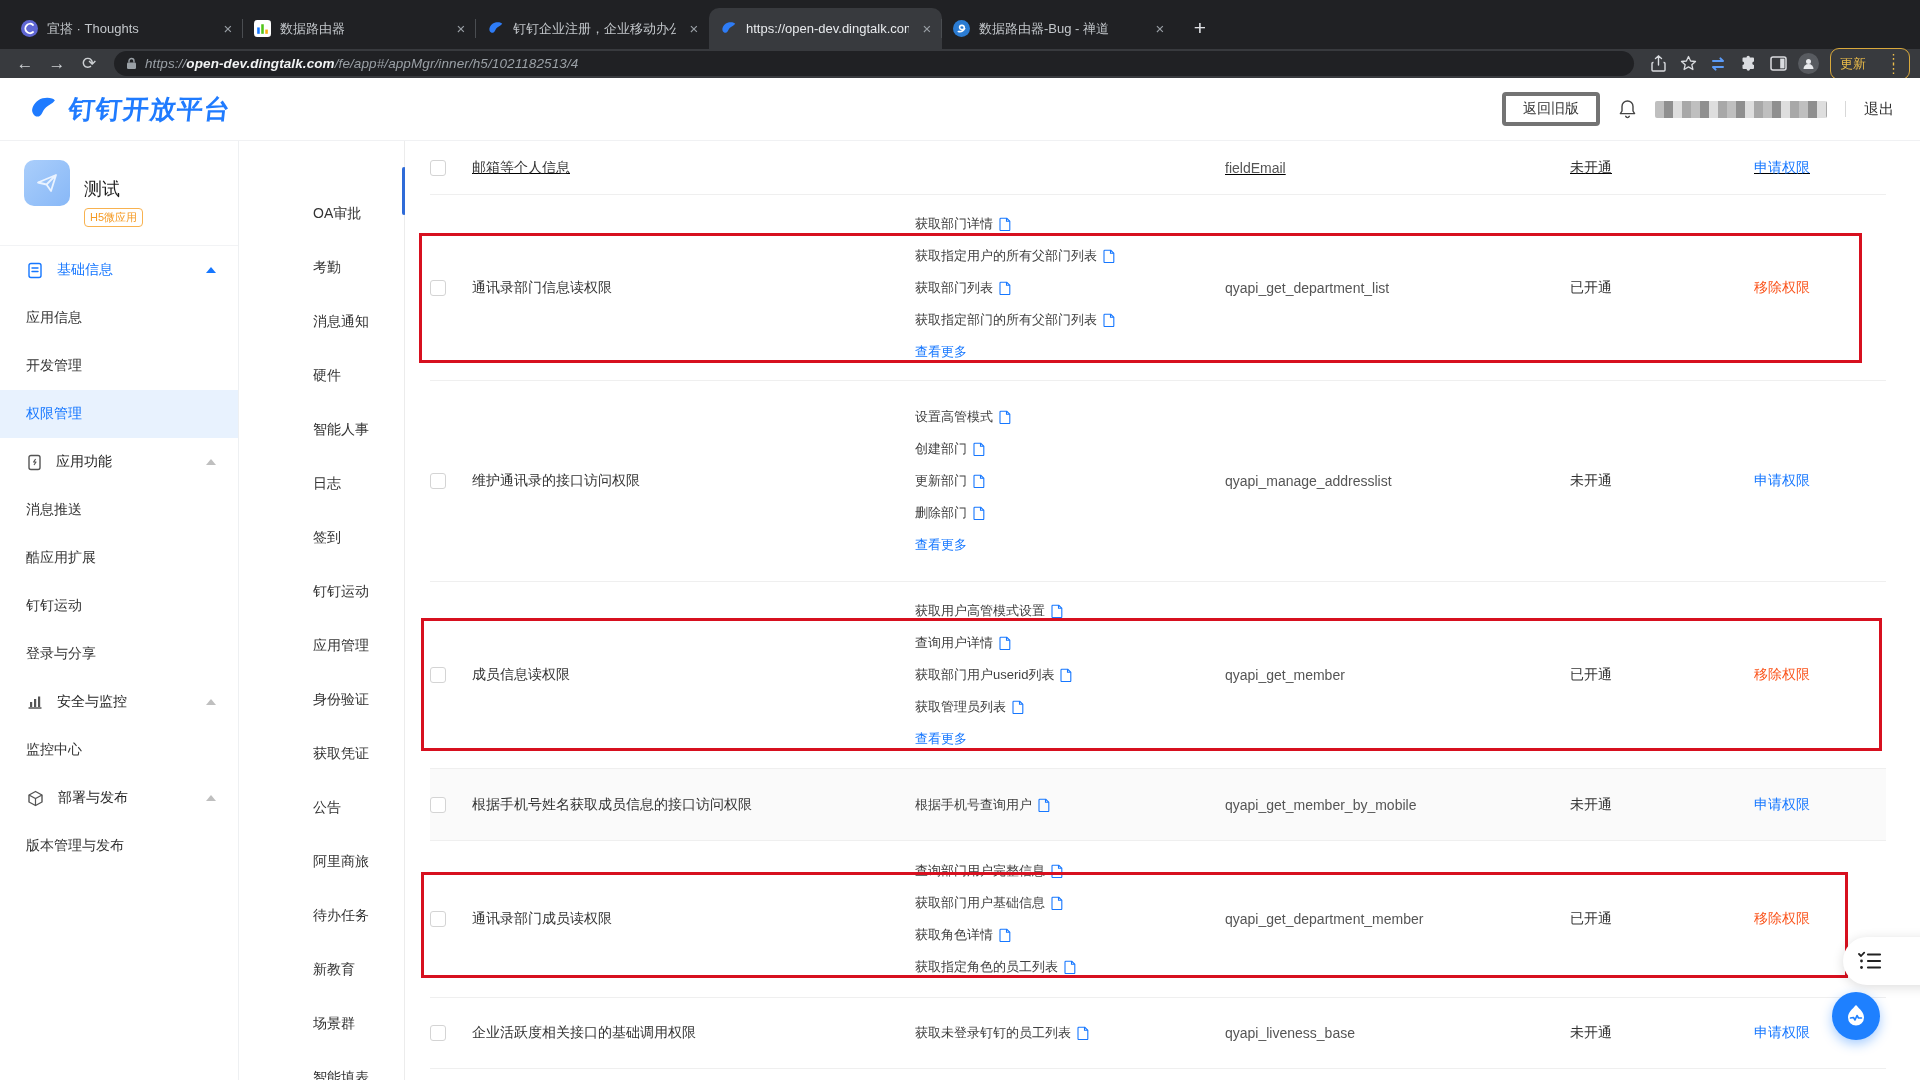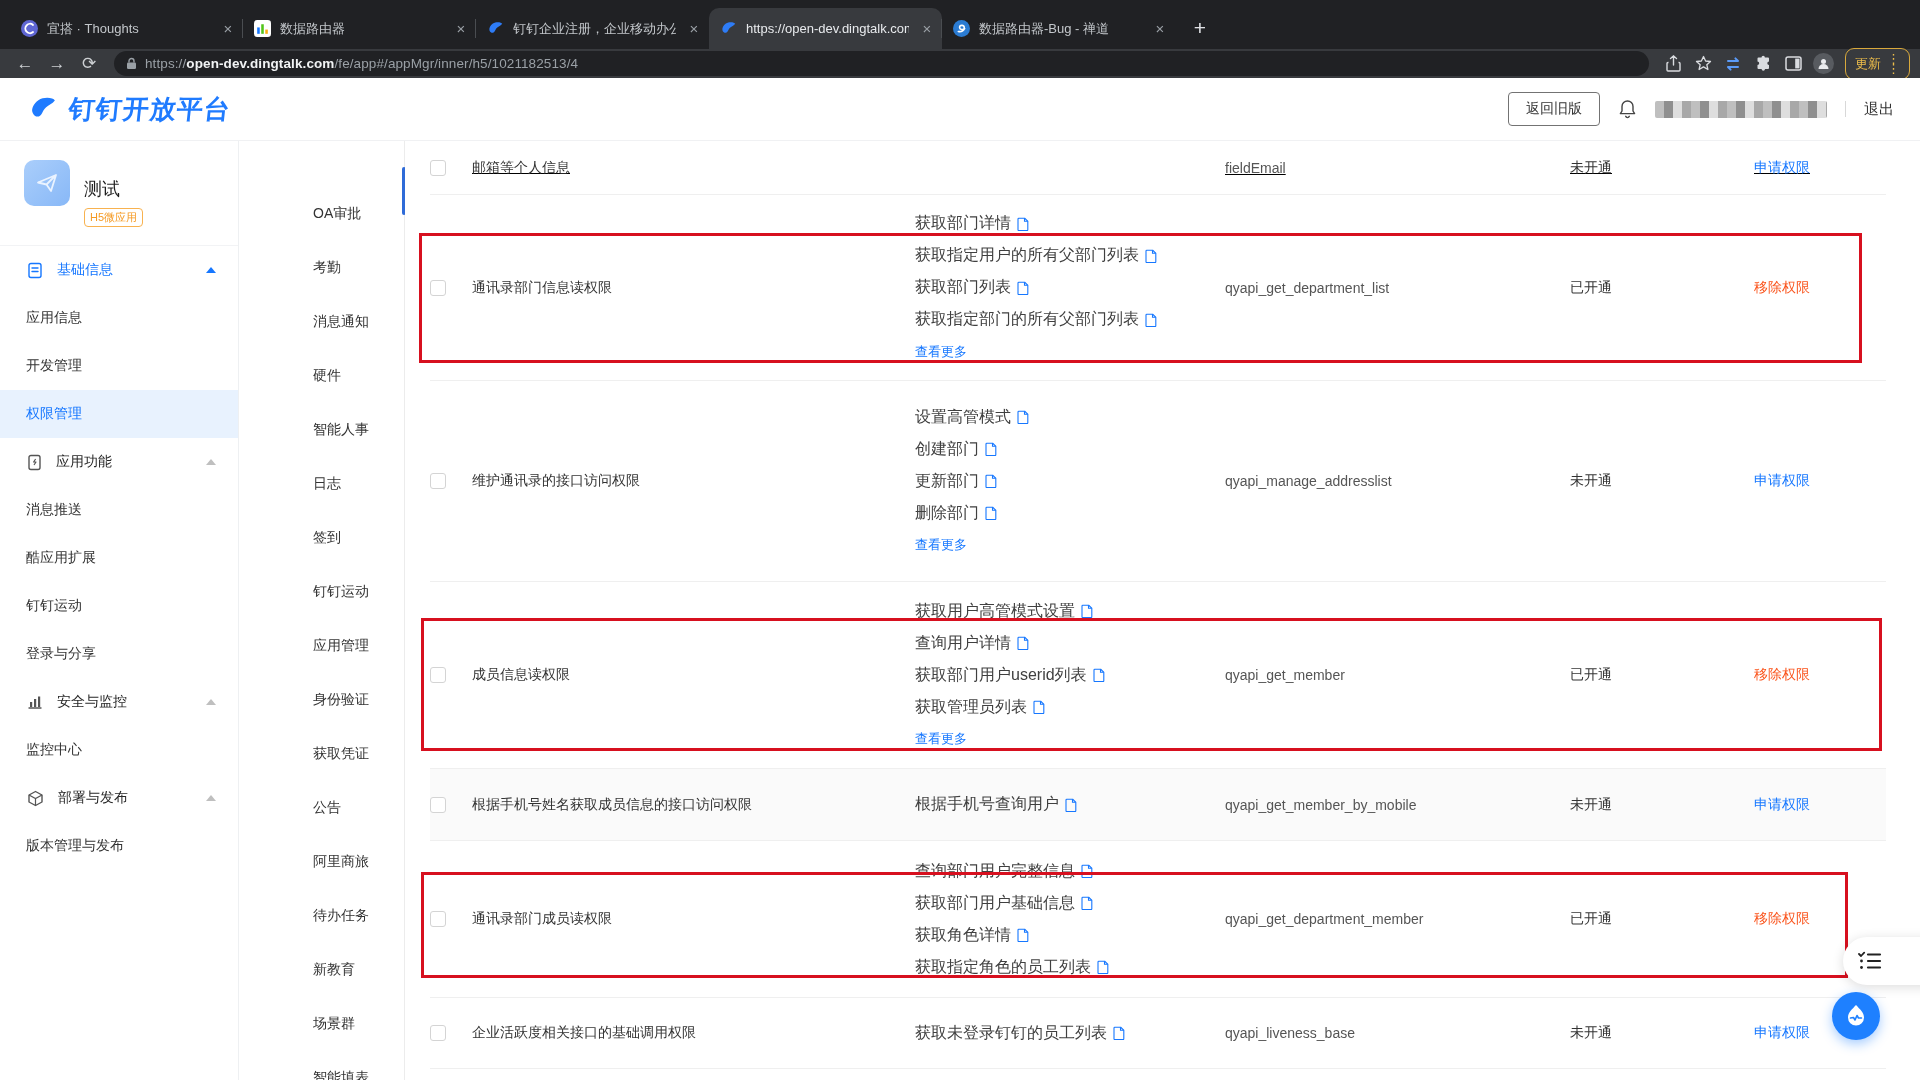--- a/index.html
+++ b/index.html
@@ -17,46 +17,46 @@
          width:1px; height:19px; background:#4a4d51; }
   .tab-close { color:#9aa0a6; font-size:15px; width:18px; text-align:center; border-radius:50%; }
   .fav { width:17px; height:17px; flex:none; }
   .newtab { color:#dfe1e5; font-size:21px; font-weight:300; margin:0 0 9px 12px; width:26px; text-align:center; }
 
   .toolbar { height:29px; background:#383a3e; display:flex; align-items:center; padding:0 10px; gap:2px; }
   .nav-btn { width:30px; text-align:center; color:#cdd0d3; font-size:17px; line-height:26px; }
   .omnibox { flex:1; height:25px; margin:0 8px; border-radius:13px; background:#202124;
              display:flex; align-items:center; padding:0 12px; gap:8px; font-size:13.5px; }
   .lock-icon svg { display:block; }
-  .url { white-space:nowrap; overflow:hidden; letter-spacing:.1px; }
+  .url { white-space:nowrap; overflow:hidden; letter-spacing:.1px;font-style:italic; }
   .url .scheme,.url .path { color:#9aa0a6; }
   .url .host { color:#f1f3f4; font-weight:700; }
   .tool-icon { width:28px; display:flex; justify-content:center; align-items:center; }
   .avatar-circle { width:21px; height:21px; border-radius:50%; background:#585b60;
                    display:flex; align-items:center; justify-content:center; }
   .update-pill { border:1.5px solid #d9a93c; color:#edbd4a; border-radius:9px; height:32px;
-                 display:flex; align-items:center; gap:6px; padding:0 9px; margin-left:6px; font-size:13px; }
+                 display:flex; align-items:center; gap:21px; padding:0 9px; margin-left:6px; font-size:13px; }
   .kebab { letter-spacing:0; font-size:13px; line-height:10px; }
 
   
   .site-header { position:absolute; left:0; top:78px; width:1920px; height:63px; background:#fff;
                  border-bottom:1px solid #f0f1f3; display:flex; align-items:center; padding:0 26px; z-index:5; }
   .logo { display:flex; align-items:center; gap:9px; }
   .logo-text { color:#1f7bff; font-size:26px; font-weight:700; transform:skewX(-6deg); letter-spacing:1px; }
   .main-nav { display:flex; align-items:center; gap:46px; margin-left:176px; height:100%; }
   .main-nav .nav-item { position:relative; height:100%; display:flex; align-items:center; gap:6px;
                         font-size:15px; color:#2b2b2b; cursor:pointer; }
   .main-nav .nav-item.active { color:#1f7bff; }
   .main-nav .nav-item.active::after { content:""; position:absolute; left:50%; transform:translateX(-60%);
                         bottom:0; width:58px; height:3px; background:#9ec6ff; border-radius:2px; }
   .chev { width:8px; height:8px; border-right:1.6px solid #666; border-bottom:1.6px solid #666;
           transform:rotate(45deg) translateY(-2px); margin-left:2px; }
   .nav-item.active .chev { border-color:#1f7bff; }
   .header-right { margin-left:auto; display:flex; align-items:center; gap:18px; }
-  .btn-old { border:1px solid #737373; border-radius:4px; height:34px; padding:0 17px; font-size:14px;
+  .btn-old { border:4px solid #737373; border-radius:4px; height:34px; padding:0 17px; font-size:14px;
              color:#333; background:#fff; display:flex; align-items:center; }
   .blur-name { width:172px; height:17px; border-radius:2px;
     background-image:
       repeating-linear-gradient(90deg,#bfbfbf 0 9px,#8f8f8f 9px 18px,#dedede 18px 27px,#a8a8a8 27px 36px),
       repeating-linear-gradient(0deg,rgba(255,255,255,.35) 0 4px,rgba(0,0,0,.12) 4px 9px);
     filter:blur(.6px); }
   .hdr-divider { width:1px; height:16px; background:#d8d8d8; }
   .logout { font-size:15px; color:#333; }
 
   
@@ -91,21 +91,21 @@
                background:#2f6bd8; border-radius:2px; }
 
   
   .main { position:absolute; left:405px; top:141px; right:0; bottom:0; background:#fff; overflow:hidden; }
   .perm-row { display:flex; margin:0 34px 0 25px; border-bottom:1px solid #efefef; }
   .perm-row.hl { background:#fafafa; }
   .col-check { width:42px; display:flex; align-items:center; }
   .checkbox { width:16px; height:16px; border:1px solid #d4d4d4; border-radius:3px; background:#fff; }
   .col-name { width:443px; display:flex; align-items:center; font-size:14px; color:#333; padding-right:30px; }
   .col-subs { width:310px; display:flex; flex-direction:column; justify-content:center; }
-  .sub-line { height:32px; display:flex; align-items:center; gap:6px; font-size:16px; color:#404040; white-space:nowrap; }
+  .sub-line { height:32px; display:flex; align-items:center; gap:6px; font-size:13px; color:#404040; white-space:nowrap; }
   .see-more { height:32px; display:flex; align-items:center; font-size:13px; color:#1677ff; cursor:pointer; }
   .col-api { width:345px; display:flex; align-items:center; font-size:14px; color:#555; }
   .col-status { width:184px; display:flex; align-items:center; font-size:14px; color:#333; }
   .col-action { flex:1; display:flex; align-items:center; font-size:14px; }
   .col-action .act { cursor:pointer; }
   .act.apply { color:#1677ff; }
   .act.remove { color:#fa541c; }
 
   
   .red-box { position:absolute; border:3px solid #d7101f; pointer-events:none; z-index:20; }

